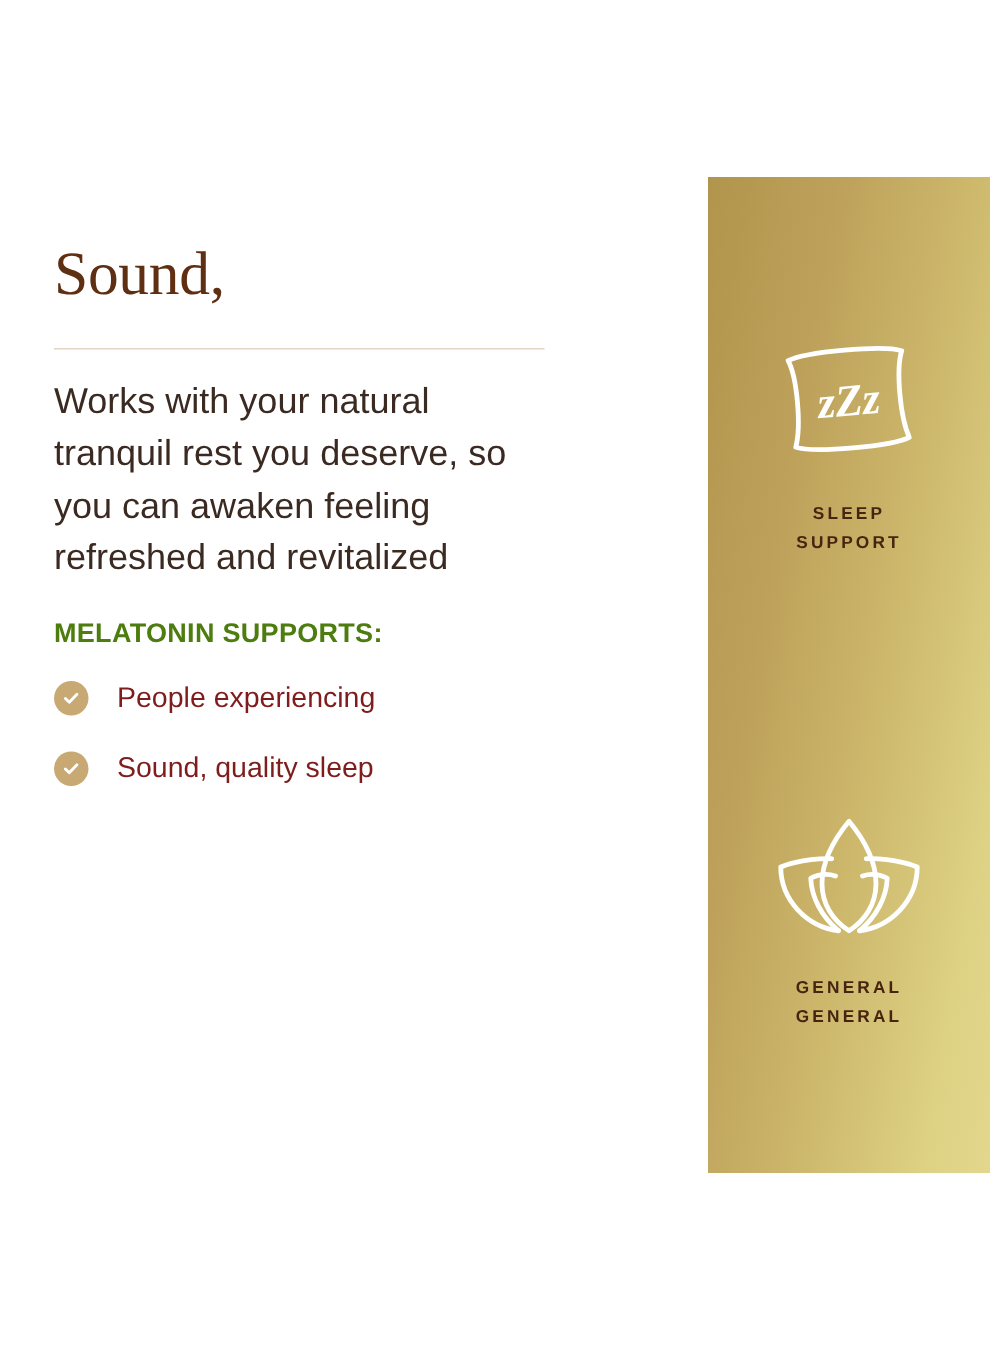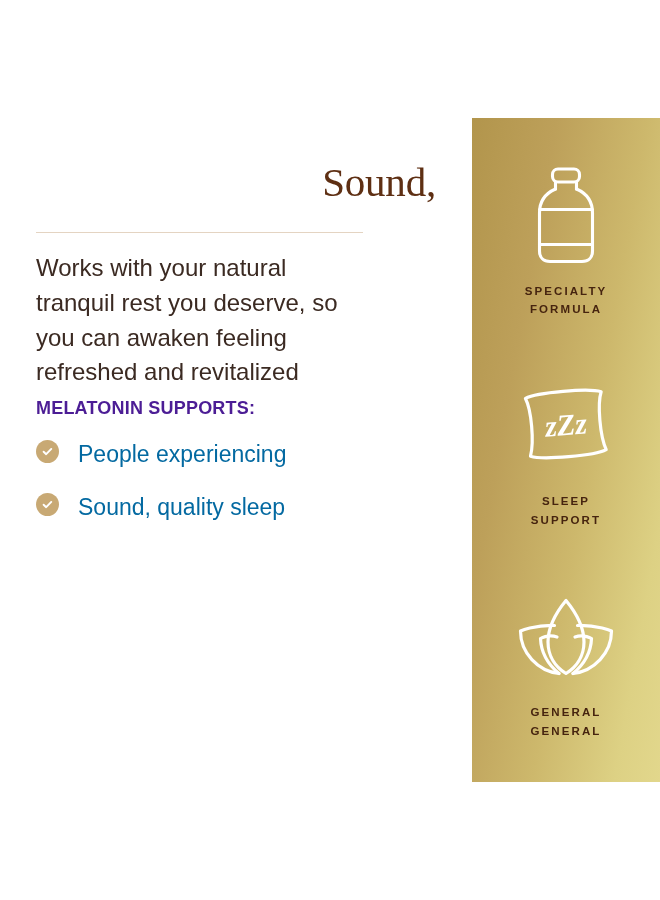--- a/index.html
+++ b/index.html
@@ -35,21 +35,20 @@
     font-size: 41px;
     line-height: 1.12;
     color: #5e2f13;
     letter-spacing: -0.2px;
     margin: 0;
     font-weight: 400;
   }
   .headline .line {
     display: block;
     white-space: nowrap;
-    text-align: right;
   }
 
   .divider {
     margin-top: 26px;
     width: 327px;
     height: 1px;
     background: #e4d4c2;
   }
 
   .body-copy {
@@ -57,25 +56,25 @@
     font-size: 24px;
     line-height: 1.45;
     color: #3b2a22;
     width: 330px;
   }
   .body-copy .line {
     display: block;
   }
 
   .subhead {
-    margin-top: 8px;
+    margin-top: 22px;
     font-size: 18px;
     font-weight: bold;
     letter-spacing: 0.2px;
-    color: #4c1d95;
+    color: #4d7c0f;
   }
 
   .bullets {
     margin-top: 20px;
     padding: 0;
     list-style: none;
   }
   .bullet {
     display: flex;
     align-items: flex-start;
@@ -91,23 +90,23 @@
     background: #c8a974;
     display: flex;
     align-items: center;
     justify-content: center;
     margin-top: 1px;
   }
   .check-circle svg { display: block; }
 
   .bullet-text {
     margin-left: 19px;
-    font-size: 23px;
+    font-size: 19px;
     line-height: 1.33;
-    color: #0369a1;
+    color: #7f1d1d;
     max-width: 260px;
   }
   .bullet-text .line { display: block; }
 
   
   .gold-panel {
     position: absolute;
     left: 472px;
     top: 118px;
     width: 188px;
@@ -192,42 +191,20 @@
         <span class="bullet-text">
           <span class="line">Sound, quality sleep</span>
         </span>
       </li>
 
     </ul>
   </div>
 
   <div class="gold-panel">
 
-    <div class="feature">
-      <div class="feature-icon">
-        <svg width="72" height="100" viewBox="0 0 72 100" aria-hidden="true">
-          <g fill="none" stroke="#ffffff" stroke-width="3.1" stroke-linecap="round" stroke-linejoin="round">
-
-            <rect x="22.5" y="3" width="27" height="13" rx="5.5"></rect>
-
-            <path d="M25.5 16 L25.5 23"></path>
-            <path d="M46.5 16 L46.5 23"></path>
-
-            <path d="M25.5 23 C14 28 9.5 36 9.5 47 L9.5 85 C9.5 91.5 13.5 95.5 20 95.5 L52 95.5 C58.5 95.5 62.5 91.5 62.5 85 L62.5 47 C62.5 36 58 28 46.5 23"></path>
-
-            <path d="M9.8 43.5 L62.2 43.5"></path>
-            <path d="M9.8 78.5 L62.2 78.5"></path>
-          </g>
-        </svg>
-      </div>
-      <div class="feature-label">
-        <span class="line">SPECIALTY</span>
-        <span class="line">FORMULA</span>
-      </div>
-    </div>
 
     <div class="feature">
       <div class="feature-icon">
         <svg width="104" height="86" viewBox="0 0 104 86" aria-hidden="true">
           <g transform="rotate(-5 52 43)">
 
             <path d="M14 12
                      C26 7 78 7 90 12
                      C85 24 85 56 90 70
                      C78 75 26 75 14 70

